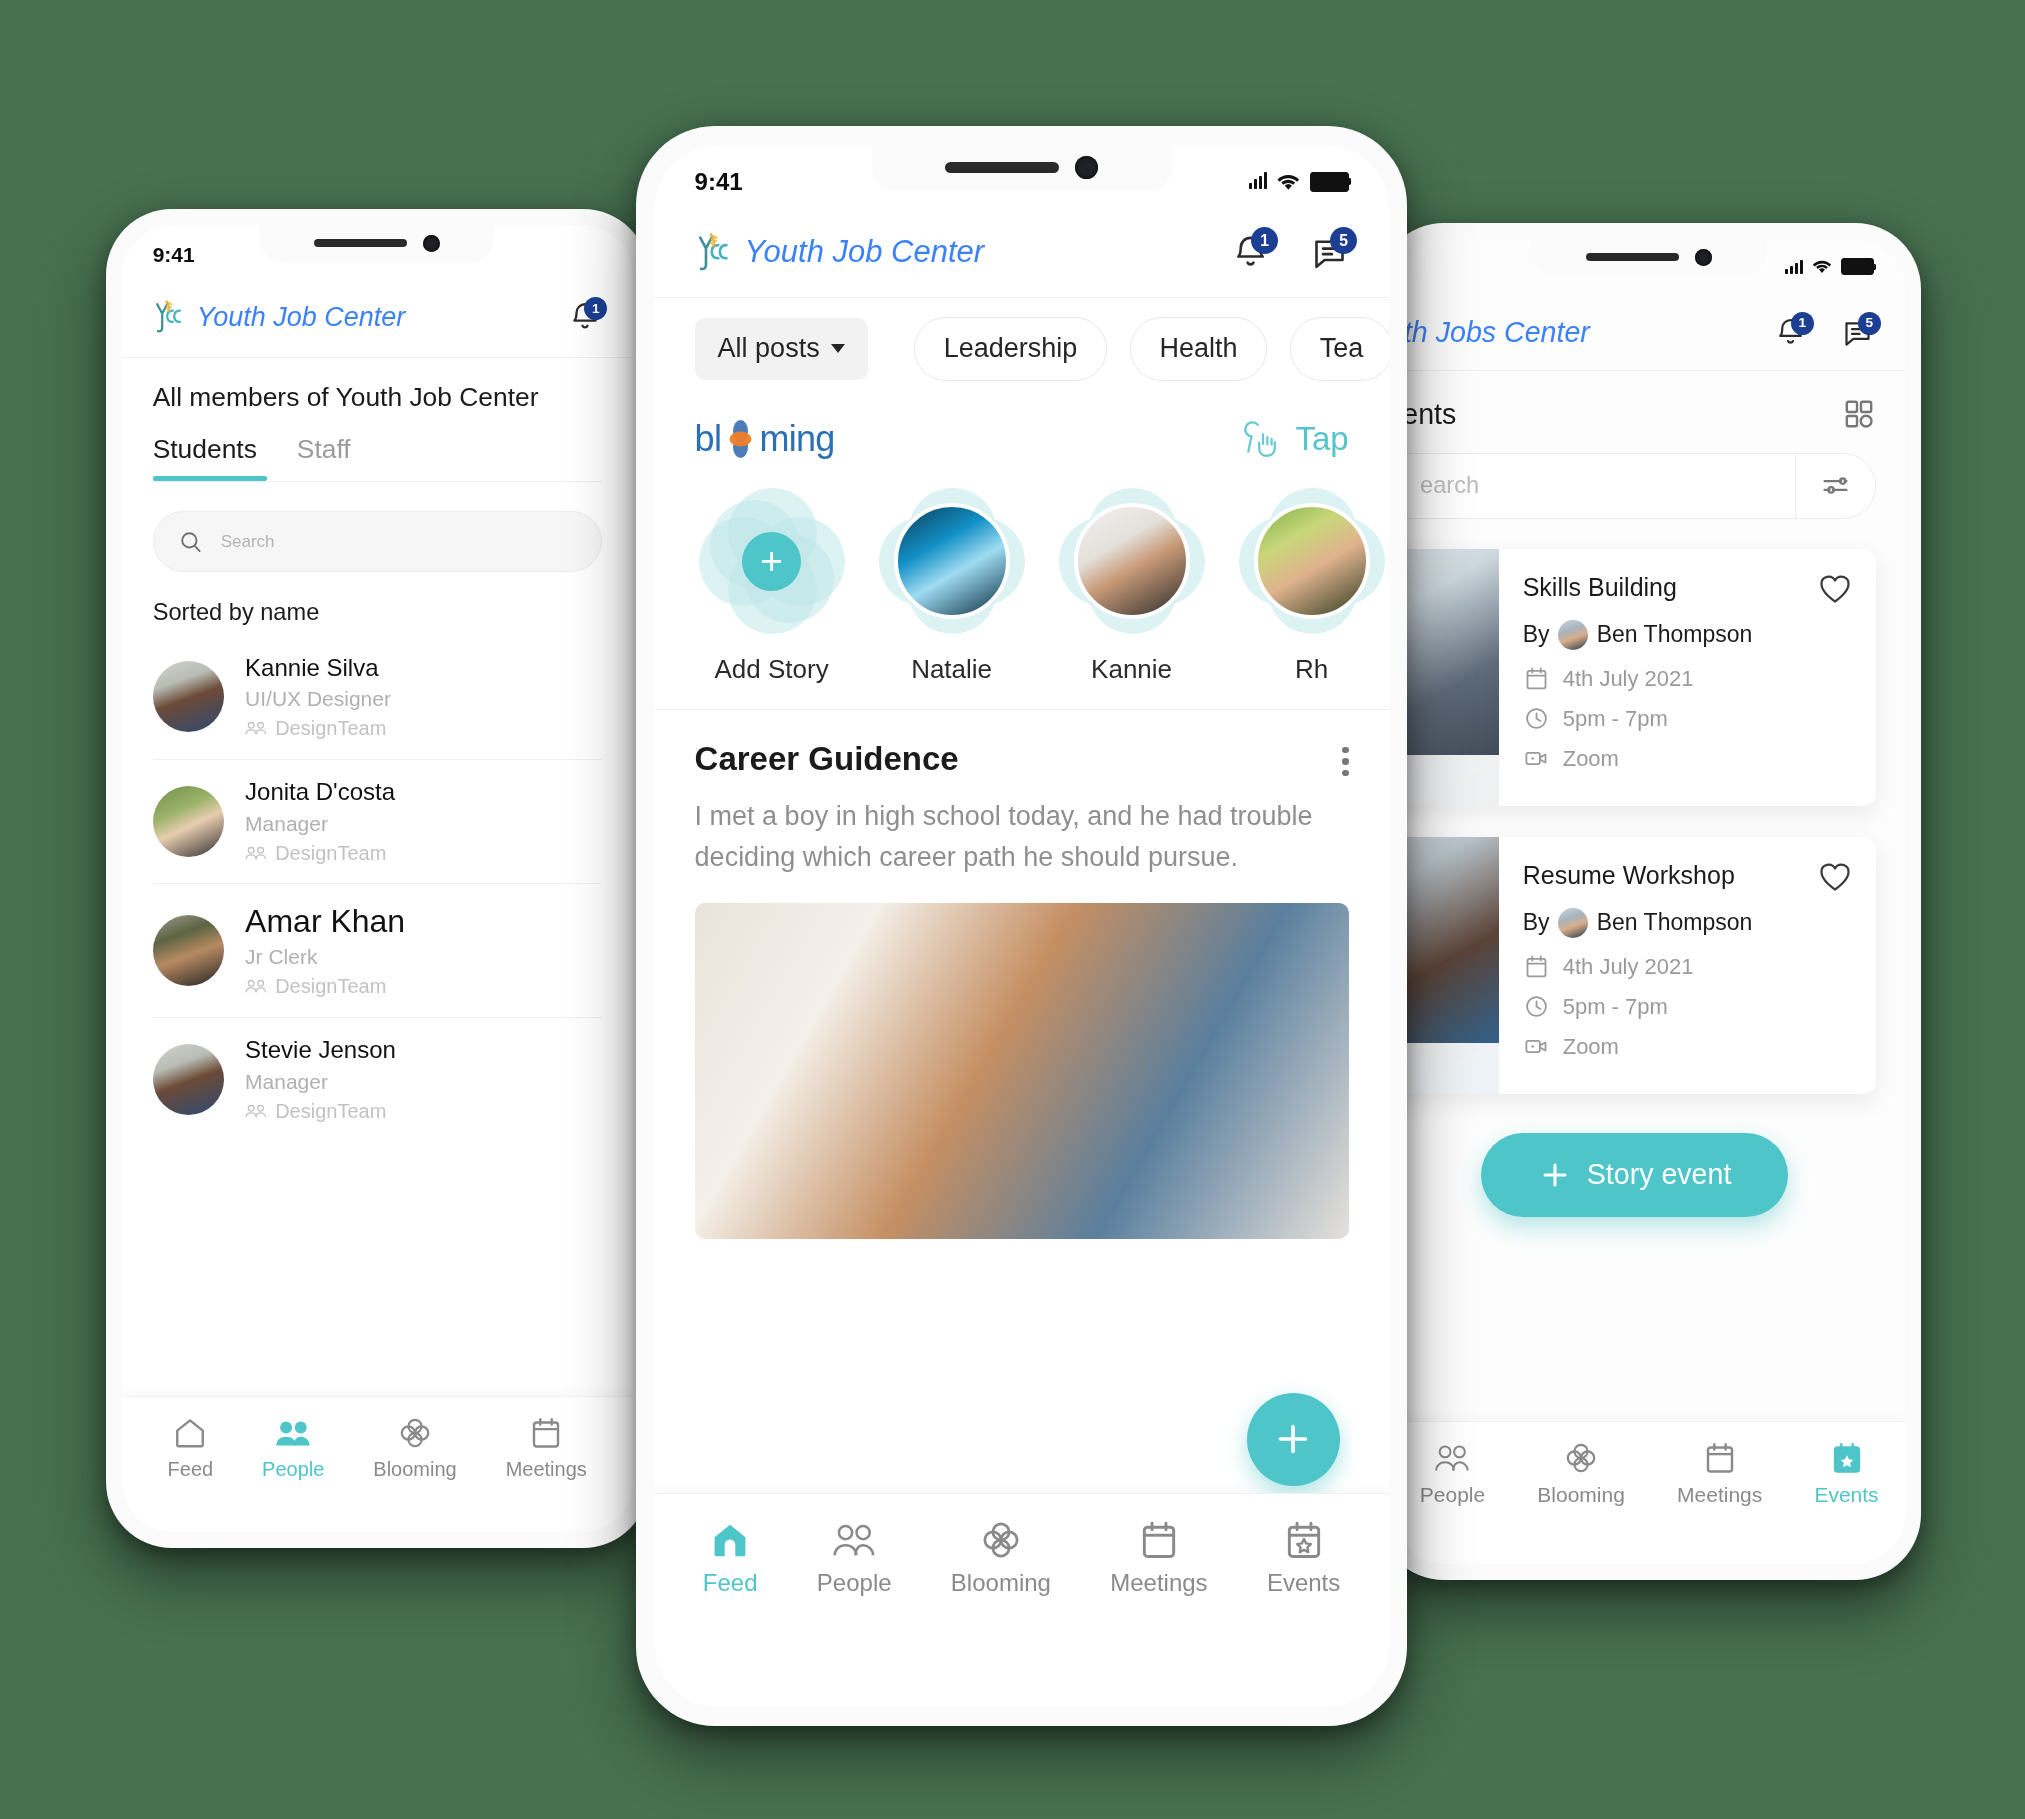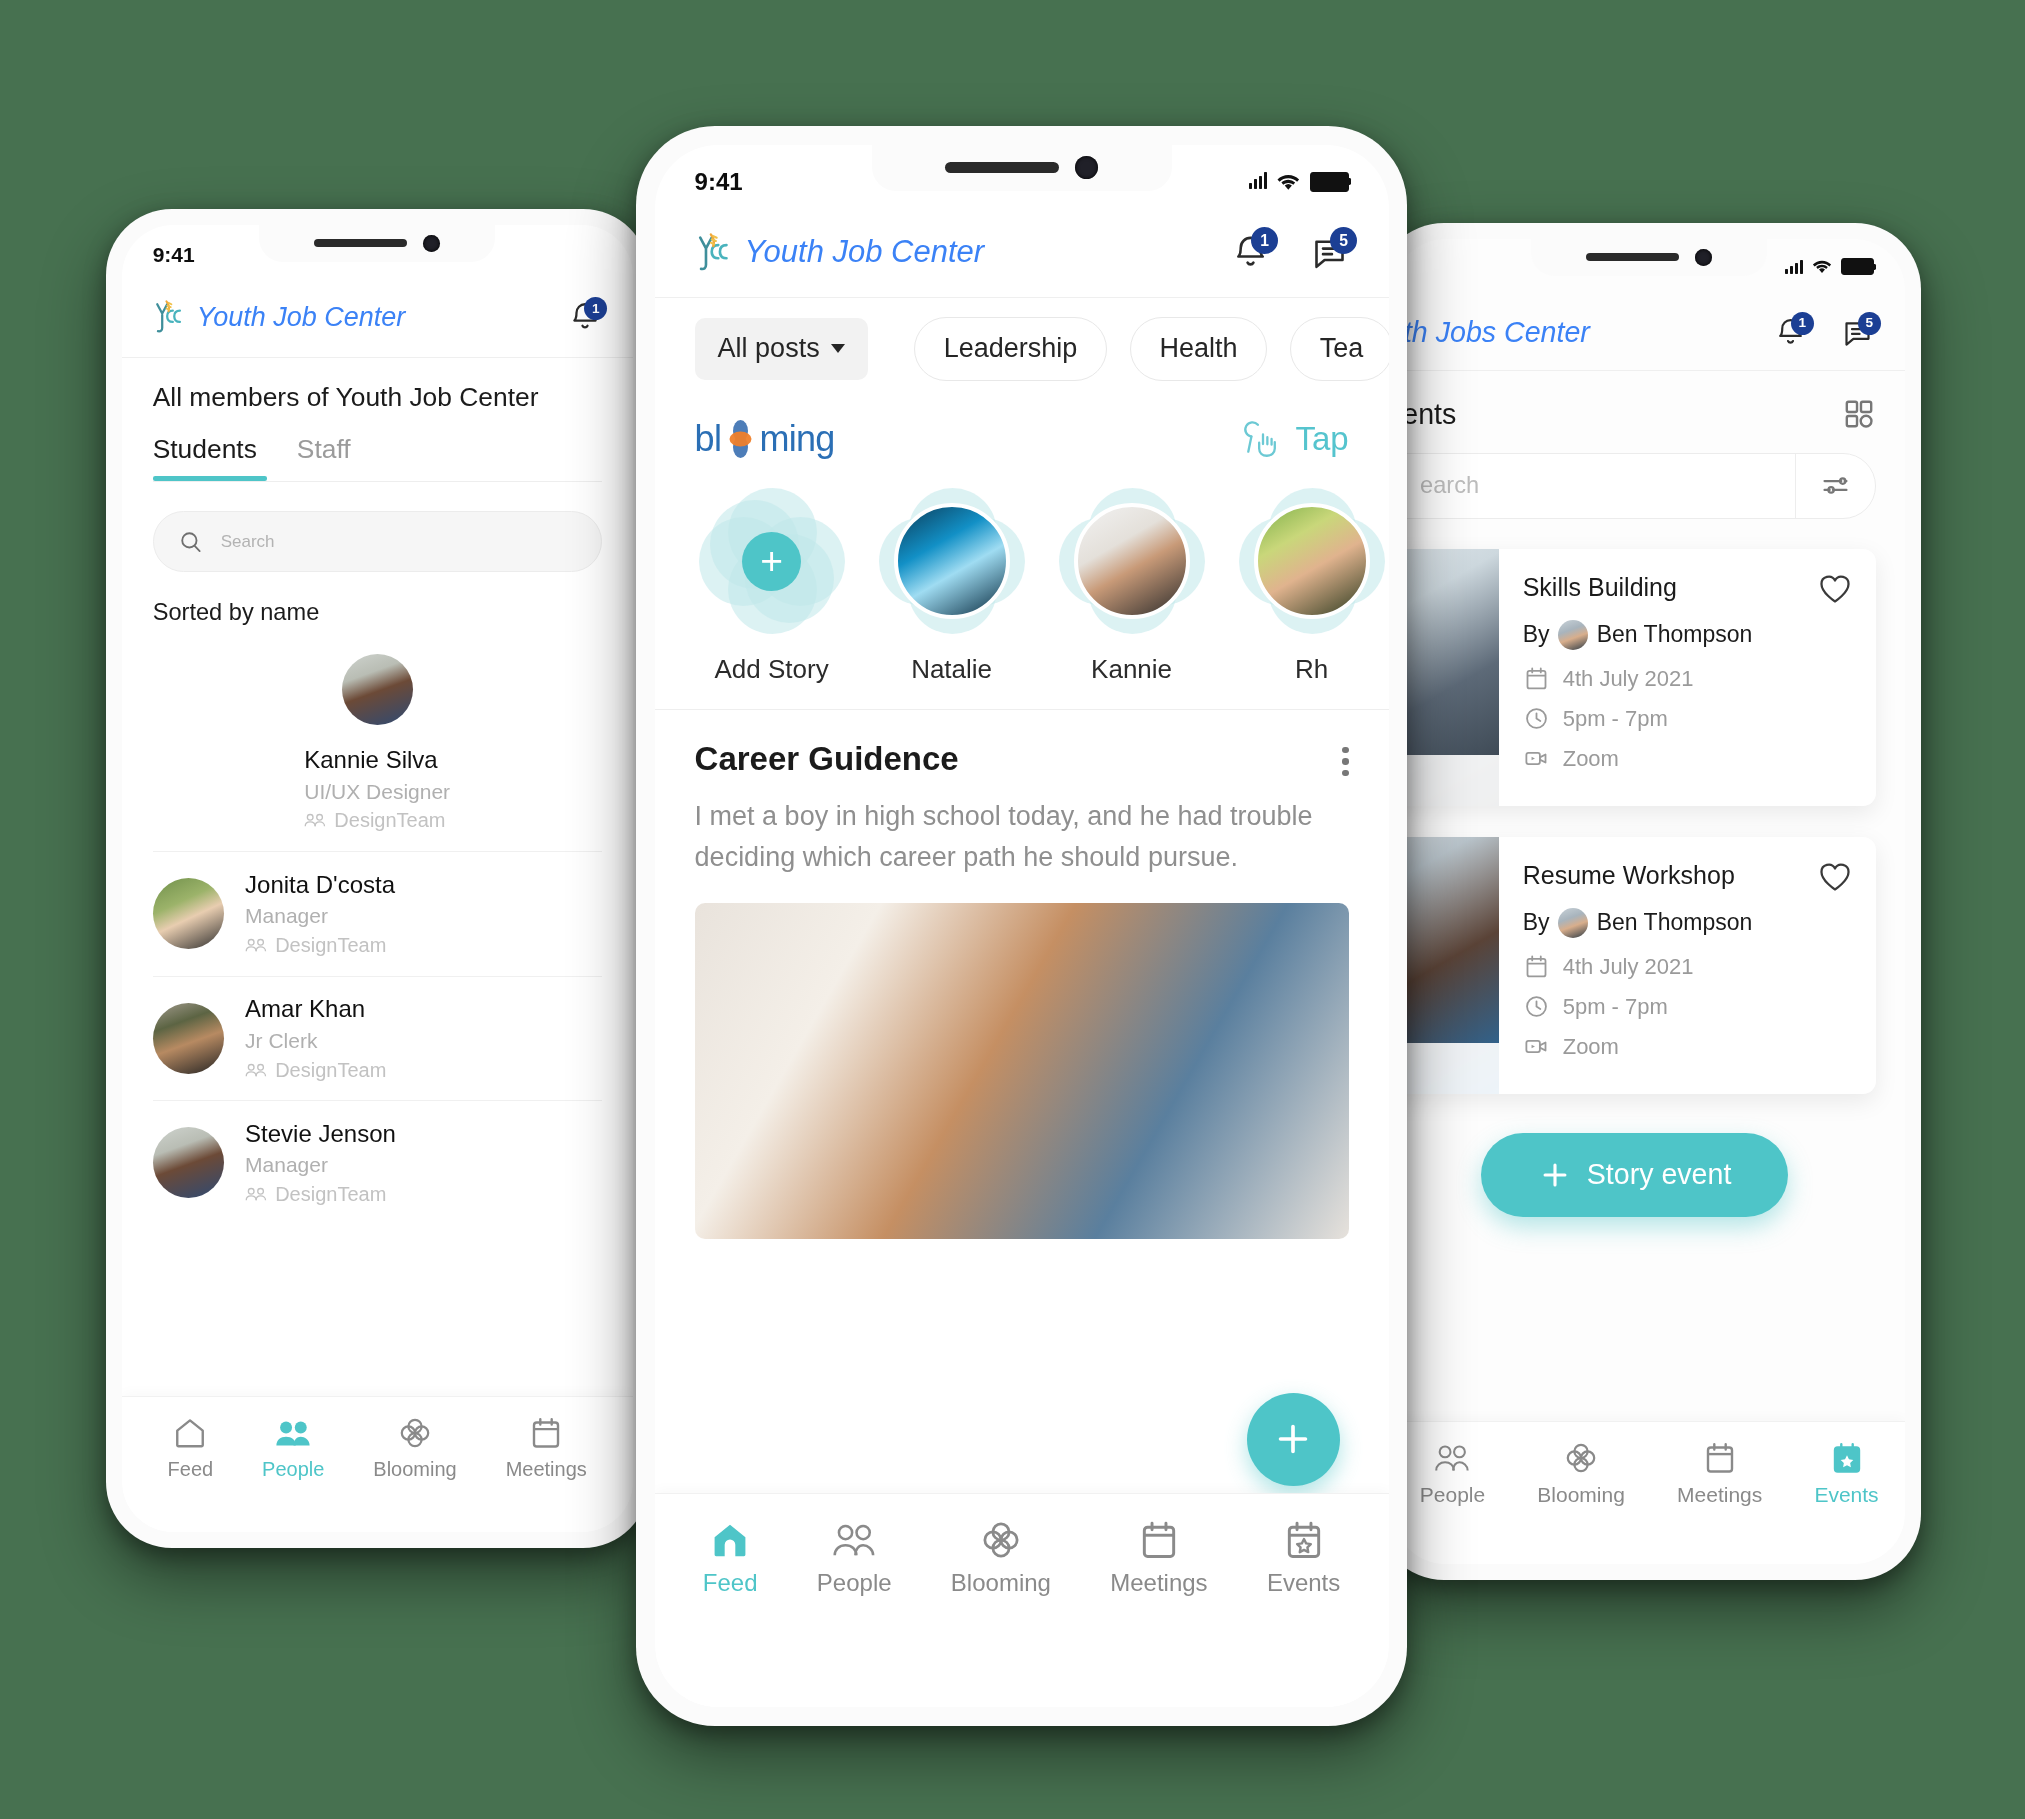--- a/index.html
+++ b/index.html
@@ -250,21 +250,21 @@
         <div class="searchbar" style="margin-top:30px; height:61px; padding:0 24px; gap:17px; font-size:17px;">
           <svg width="26" height="26" viewBox="0 0 24 24" fill="none" stroke="#6f6f6f" stroke-width="1.7">
             <circle cx="10.5" cy="10.5" r="6.6"></circle>
               <path d="M15.4 15.6 L20 20.4" stroke-linecap="round"></path>
           </svg>
           <span>Search</span>
         </div>
 
         <div class="sorted" style="font-size:23.6px; margin:27px 0 8.6px 0;">Sorted by name</div>
 
-        <div class="person" style="padding:18.6px 0; gap:21.4px;flex-direction:column;">
+        <div class="person" style="padding:18.6px 0; gap:21.4px;">
           <div class="avatar face1" style="width:71px;height:71px;"></div>
           <div style="flex:1;min-width:0;">
             <div class="p-name" style="font-size:24px;">Kannie Silva</div>
             <div class="p-role" style="font-size:21px;margin-top:5.7px;">UI/UX Designer</div>
             <div class="p-team" style="font-size:20px;margin-top:5.7px;">
               <svg width="23" height="17" viewBox="0 0 26 18" fill="none" stroke="#c2c2c2" stroke-width="1.5">
                 <circle cx="7" cy="5.4" r="3.2"></circle>
                   <path d="M1.4 15.6c0-3.2 2.5-5 5.6-5s5.6 1.8 5.6 5"></path>
                 <circle cx="17.6" cy="5.4" r="3.2"></circle>
                   <path d="M12.6 15.6c0-3.2 2.2-5 5-5s5.6 1.8 5.6 5"></path>
@@ -287,21 +287,21 @@
                   <path d="M12.6 15.6c0-3.2 2.2-5 5-5s5.6 1.8 5.6 5"></path>
               </svg>
               <span>DesignTeam</span>
             </div>
           </div>
         </div>
 
         <div class="person" style="padding:18.6px 0; gap:21.4px;">
           <div class="avatar face3" style="width:71px;height:71px;"></div>
           <div style="flex:1;min-width:0;">
-            <div class="p-name" style="font-size:24px;">Amar Khan</div>
+            <div class="p-name" style="font-size:32px;">Amar Khan</div>
             <div class="p-role" style="font-size:21px;margin-top:5.7px;">Jr Clerk</div>
             <div class="p-team" style="font-size:20px;margin-top:5.7px;">
               <svg width="23" height="17" viewBox="0 0 26 18" fill="none" stroke="#c2c2c2" stroke-width="1.5">
                 <circle cx="7" cy="5.4" r="3.2"></circle>
                   <path d="M1.4 15.6c0-3.2 2.5-5 5.6-5s5.6 1.8 5.6 5"></path>
                 <circle cx="17.6" cy="5.4" r="3.2"></circle>
                   <path d="M12.6 15.6c0-3.2 2.2-5 5-5s5.6 1.8 5.6 5"></path>
               </svg>
               <span>DesignTeam</span>
             </div>

